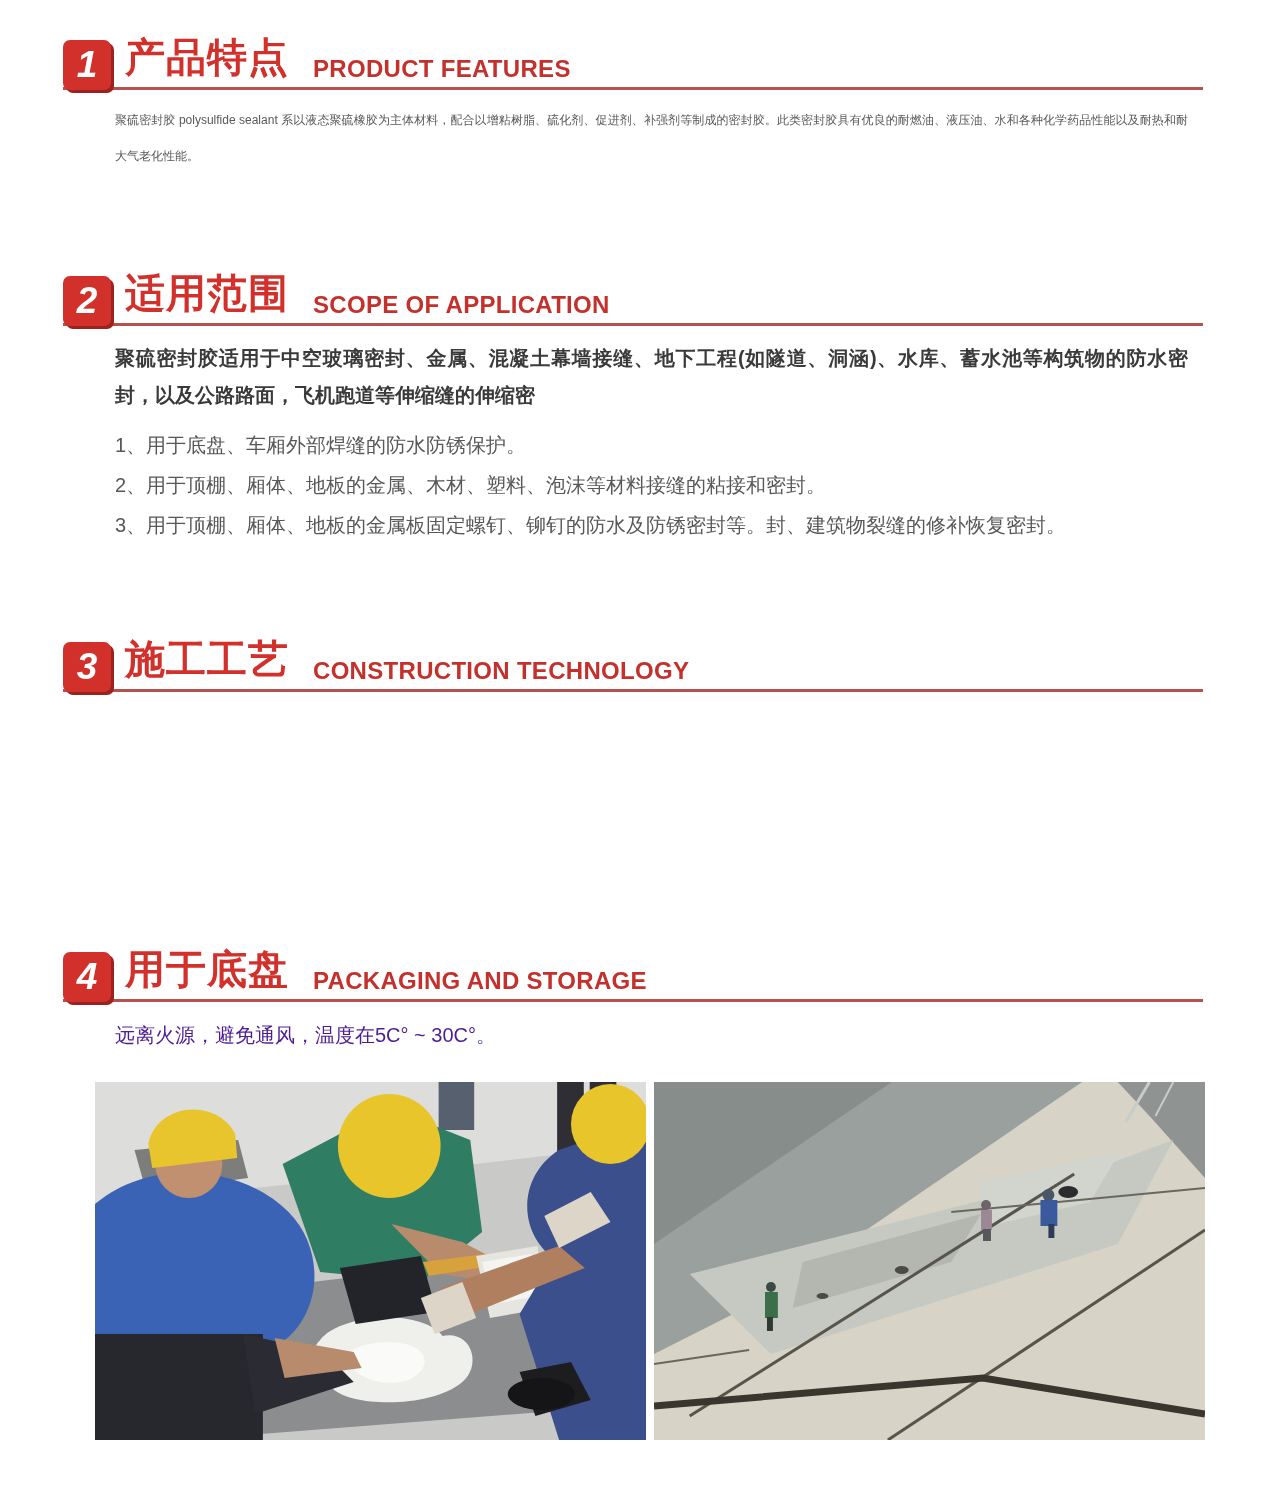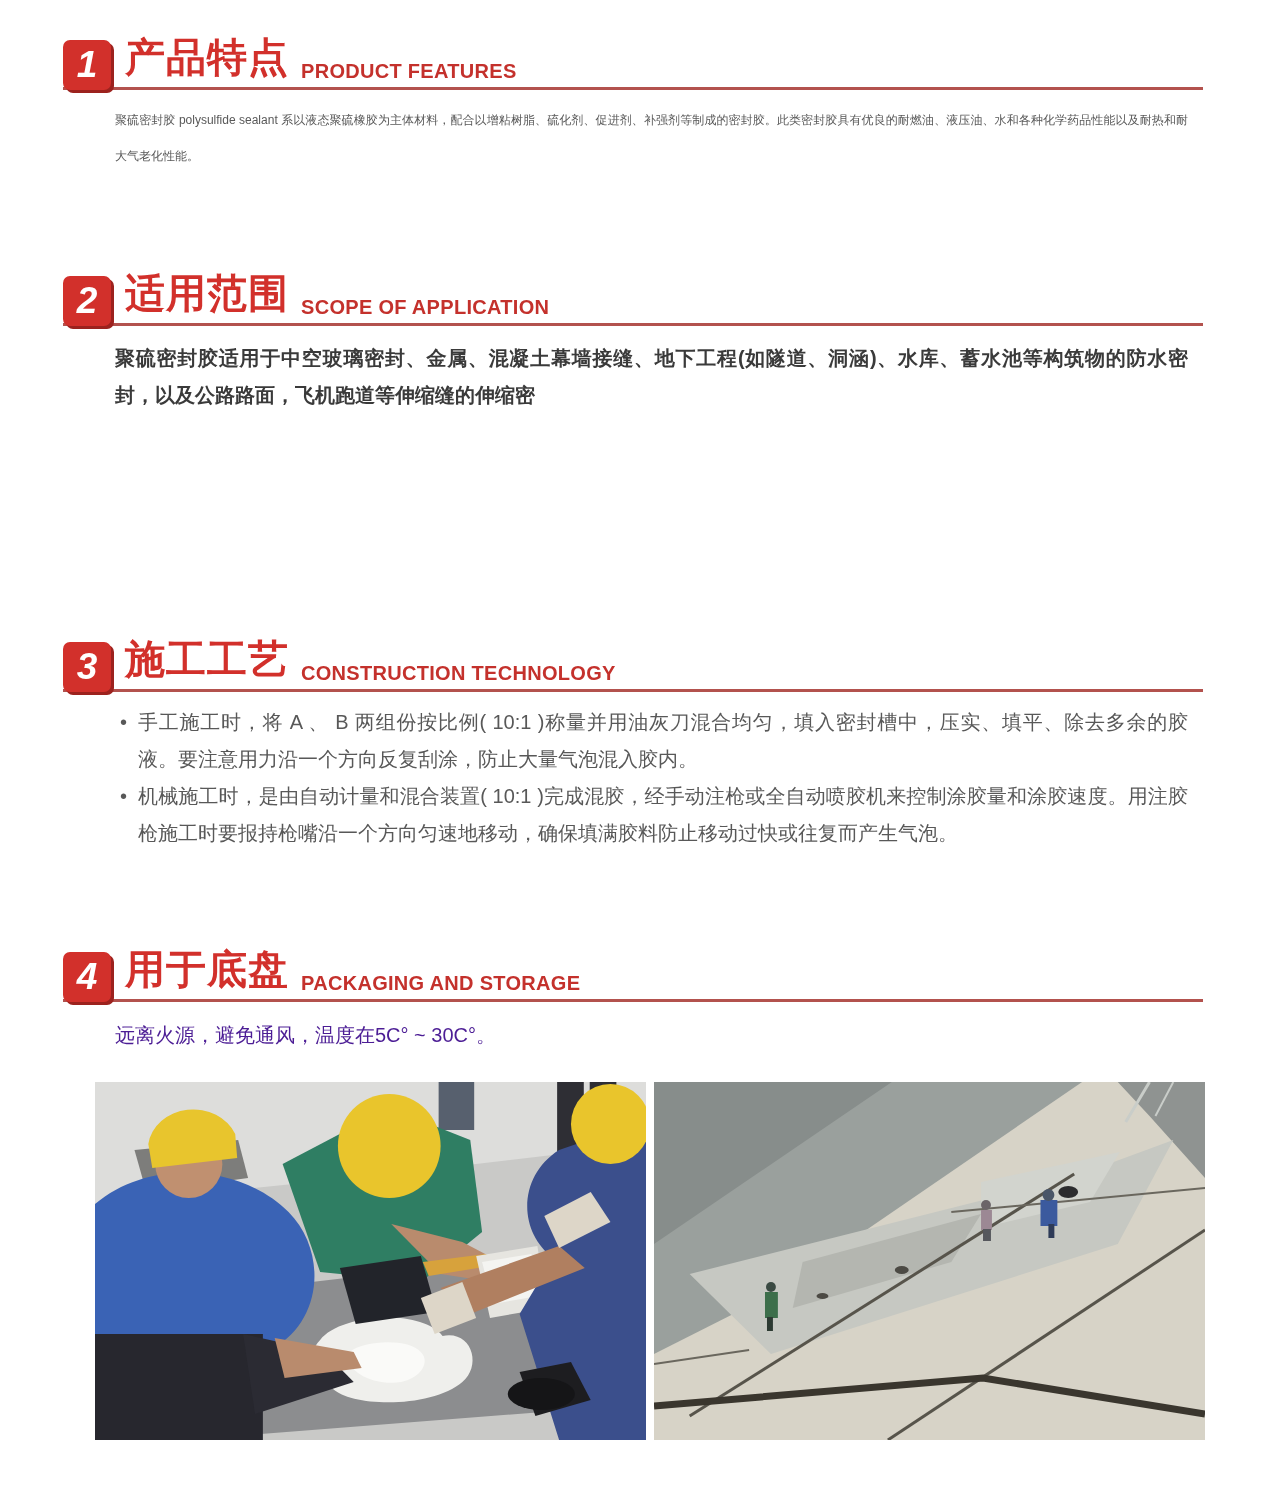--- a/index.html
+++ b/index.html
@@ -27,22 +27,22 @@
     color:#ffffff; font-size:37px; font-weight:bold; font-style:italic;
     display:flex; align-items:center; justify-content:center;
     position:relative; top:3px;
   }
   .title-zh {
     font-size:40px; font-weight:bold; color:#d2302b;
     margin-left:14px; line-height:1; padding-bottom:10px;
     letter-spacing:1px; white-space:nowrap;
   }
   .title-en {
-    font-size:20px; font-weight:bold; color:#c4312c;
-    margin-left:12px; padding-bottom:4px; letter-spacing:0.3px;
+    font-size:24px; font-weight:bold; color:#c4312c;
+    margin-left:24px; padding-bottom:4px; letter-spacing:0.3px;
     white-space:nowrap;
   }
 
   .body-text {
     margin:12px 92px 0 115px;
     font-size:12px; line-height:36px; color:#585858;
     text-align:justify;
   }
   .lead {
     margin:14px 92px 0 115px;
@@ -89,32 +89,33 @@
     <p class="body-text">聚硫密封胶 polysulfide sealant 系以液态聚硫橡胶为主体材料，配合以增粘树脂、硫化剂、促进剂、补强剂等制成的密封胶。此类密封胶具有优良的耐燃油、液压油、水和各种化学药品性能以及耐热和耐大气老化性能。</p>
   </div>
 
   <div class="section sec2">
     <div class="sec-header">
       <div class="badge">2</div>
       <div class="title-zh">适用范围</div>
       <div class="title-en">SCOPE OF APPLICATION</div>
     </div>
     <p class="lead">聚硫密封胶适用于中空玻璃密封、金属、混凝土幕墙接缝、地下工程(如隧道、洞涵)、水库、蓄水池等构筑物的防水密封，以及公路路面，飞机跑道等伸缩缝的伸缩密</p>
+    <ul class="app-list">
+      <li>1、用于底盘、车厢外部焊缝的防水防锈保护。</li>
+      <li>2、用于顶棚、厢体、地板的金属、木材、塑料、泡沫等材料接缝的粘接和密封。</li>
+      <li>3、用于顶棚、厢体、地板的金属板固定螺钉、铆钉的防水及防锈密封等。封、建筑物裂缝的修补恢复密封。</li>
+    </ul>
   </div>
 
   <div class="section sec3">
     <div class="sec-header">
       <div class="badge">3</div>
       <div class="title-zh">施工工艺</div>
       <div class="title-en">CONSTRUCTION TECHNOLOGY</div>
     </div>
-    <ul class="bullets">
-      <li>手工施工时，将 A 、 B 两组份按比例( 10:1 )称量并用油灰刀混合均匀，填入密封槽中，压实、填平、除去多余的胶液。要注意用力沿一个方向反复刮涂，防止大量气泡混入胶内。</li>
-      <li>机械施工时，是由自动计量和混合装置( 10:1 )完成混胶，经手动注枪或全自动喷胶机来控制涂胶量和涂胶速度。用注胶枪施工时要报持枪嘴沿一个方向匀速地移动，确保填满胶料防止移动过快或往复而产生气泡。</li>
-    </ul>
   </div>
 
   <div class="section sec4">
     <div class="sec-header">
       <div class="badge">4</div>
       <div class="title-zh">用于底盘</div>
       <div class="title-en">PACKAGING AND STORAGE</div>
     </div>
     <p class="s4-text">远离火源，避免通风，温度在5C° ~ 30C°。</p>
   </div>

